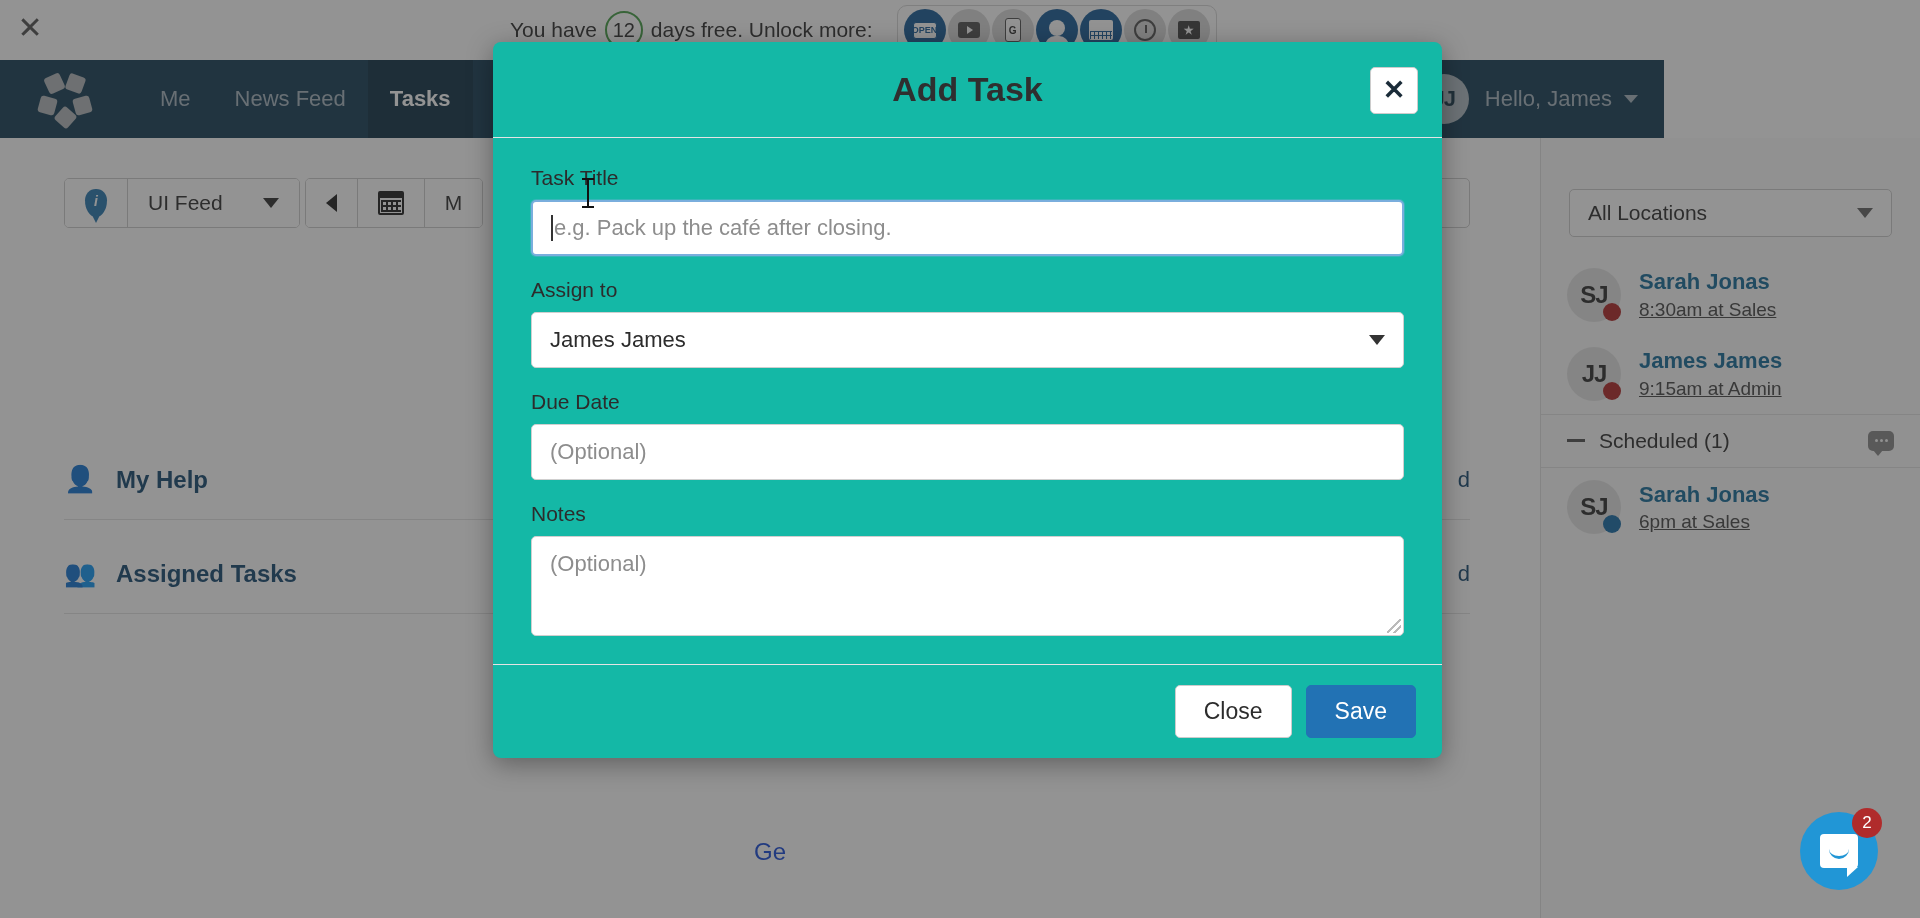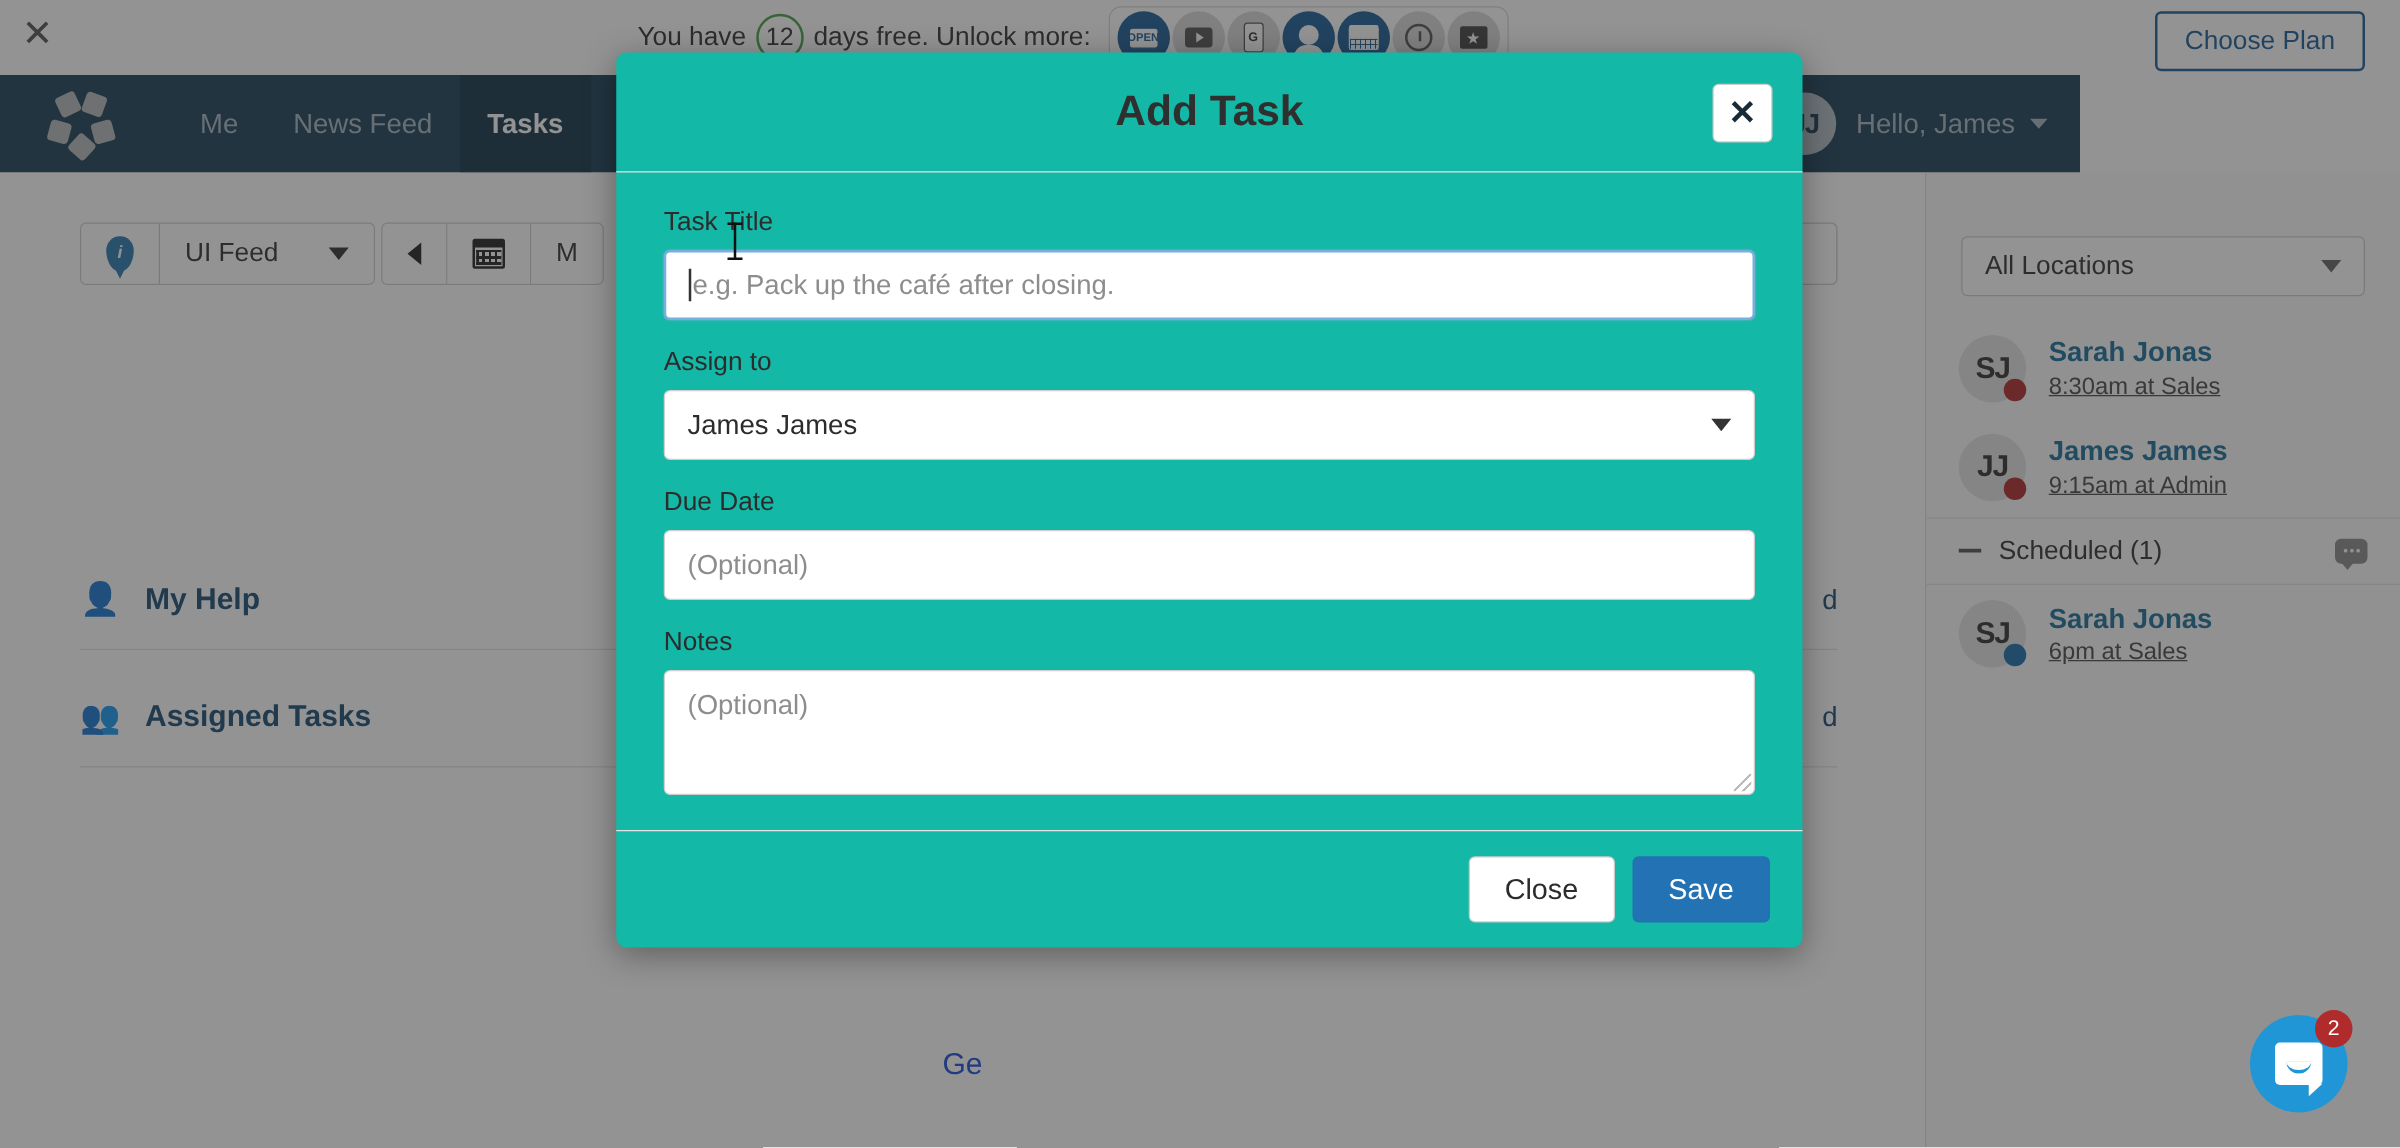--- a/index.html
+++ b/index.html
@@ -73,20 +73,21 @@
     color: #333;
   }
   .banner-icons {
     display: flex;
     align-items: center;
     gap: 2px;
     background: #fff;
     border: 1px solid #d6d6d6;
     border-radius: 10px;
     padding: 3px 6px;
+    margin-left: 10px;
   }
   .bicon {
     width: 42px; height: 42px;
     border-radius: 50%;
     display: flex; align-items: center; justify-content: center;
     font-size: 11px;
     color: #fff;
     font-weight: bold;
     position: relative;
   }
@@ -794,21 +795,20 @@
               <span class="cal"></span>
             </div>
           <div class="bicon grey">
               <span class="clock"></span>
             </div>
           <div class="bicon grey">
               <span class="box">★</span>
             </div>
         </div>
       </div>
-      <div class="choose-plan">Choose Plan</div>
     </div>
 
     <div class="navbar">
       <div class="logo">
           <i></i>
           <i></i>
           <i></i>
           <i></i>
           <i></i>
         </div>

